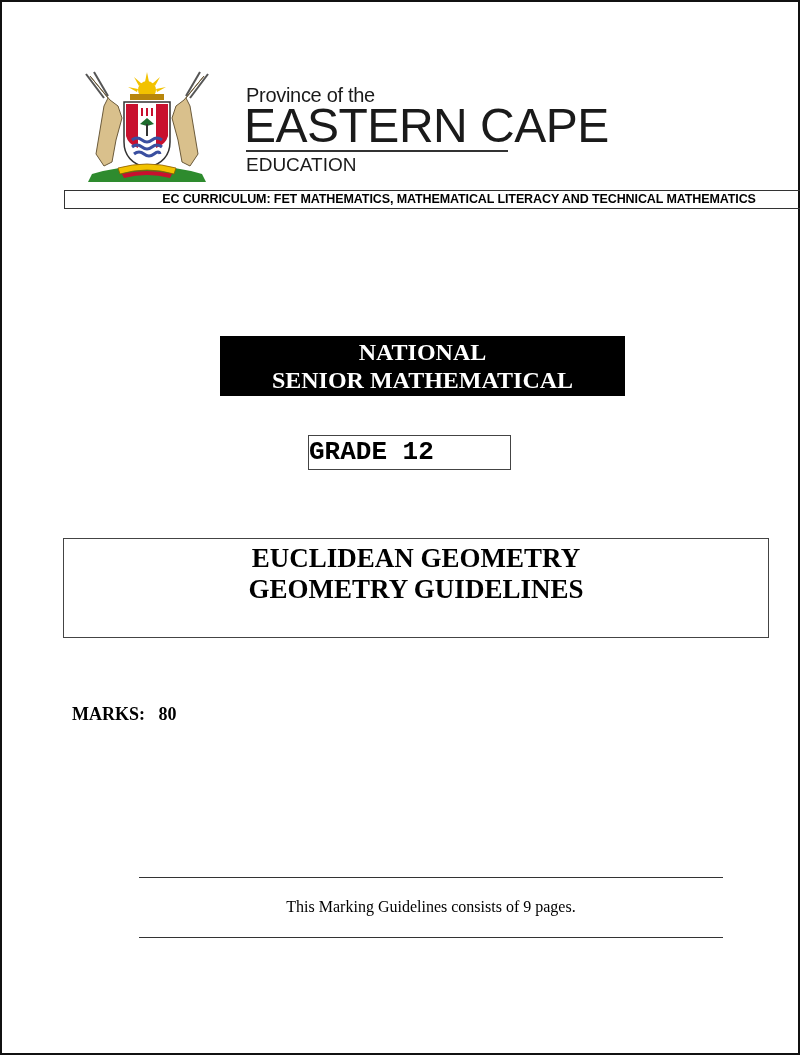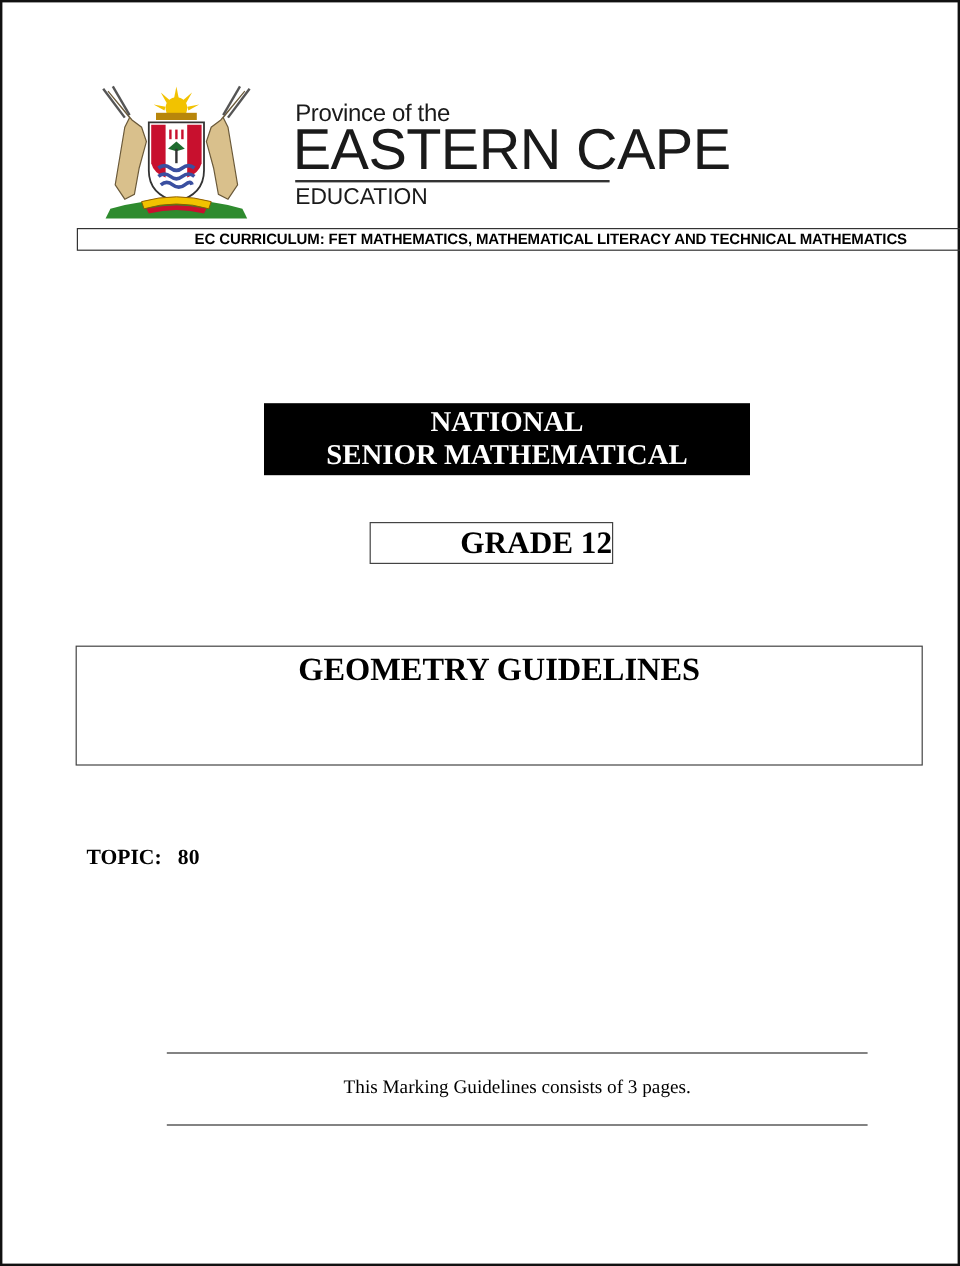--- a/index.html
+++ b/index.html
@@ -31,22 +31,22 @@
     .nsc {
       position: absolute; left: 218px; top: 298px; width: 405px; height: 60px;
       background: #000; color: #fff; text-align: center;
       font-family: "Liberation Serif", serif; font-weight: bold; font-size: 24px; line-height: 28px;
       padding-top: 2px; box-sizing: border-box; margin-top: 36px;
     }
 
     .grade {
       position: absolute; left: 306px; top: 433px; width: 203px; height: 35px;
       box-sizing: border-box; border: 1px solid #444;
-      font-family: Liberation Serif, serif; font-weight: bold; font-size: 26px;
-      line-height: 33px; text-align: right; color: #000;
+      font-family: Liberation Mono, monospace; font-weight: bold; font-size: 26px;
+      line-height: 33px; text-align: left; color: #000;
     }
 
     .title-box {
       position: absolute; left: 61px; top: 536px; width: 706px; height: 100px;
       box-sizing: border-box; border: 1px solid #444;
       font-family: "Liberation Serif", serif; font-weight: bold; font-size: 27px;
       line-height: 31px; text-align: center; color: #000; padding-top: 4px;
     }
     .title-box div { white-space: nowrap; }
 
@@ -119,22 +119,23 @@
   <div class="curriculum">EC CURRICULUM: FET MATHEMATICS, MATHEMATICAL LITERACY AND TECHNICAL MATHEMATICS</div>
 
   <div class="nsc">
     <div>NATIONAL</div>
     <div>SENIOR MATHEMATICAL</div>
   </div>
 
   <div class="grade">GRADE 12</div>
 
   <div class="title-box">
+    <div>EUCLIDEAN GEOMETRY</div>
     <div>GEOMETRY GUIDELINES</div>
   </div>
 
-  <div class="marks"><span>TOPIC:</span>   <span>80</span></div>
+  <div class="marks"><span>MARKS:</span>   <span>80</span></div>
 
   <div class="rule top"></div>
-  <div class="pages-note">This Marking Guidelines consists of 3 pages.</div>
+  <div class="pages-note">This Marking Guidelines consists of 9 pages.</div>
   <div class="rule bottom"></div>
 
 </div>
 
 </body></html>

